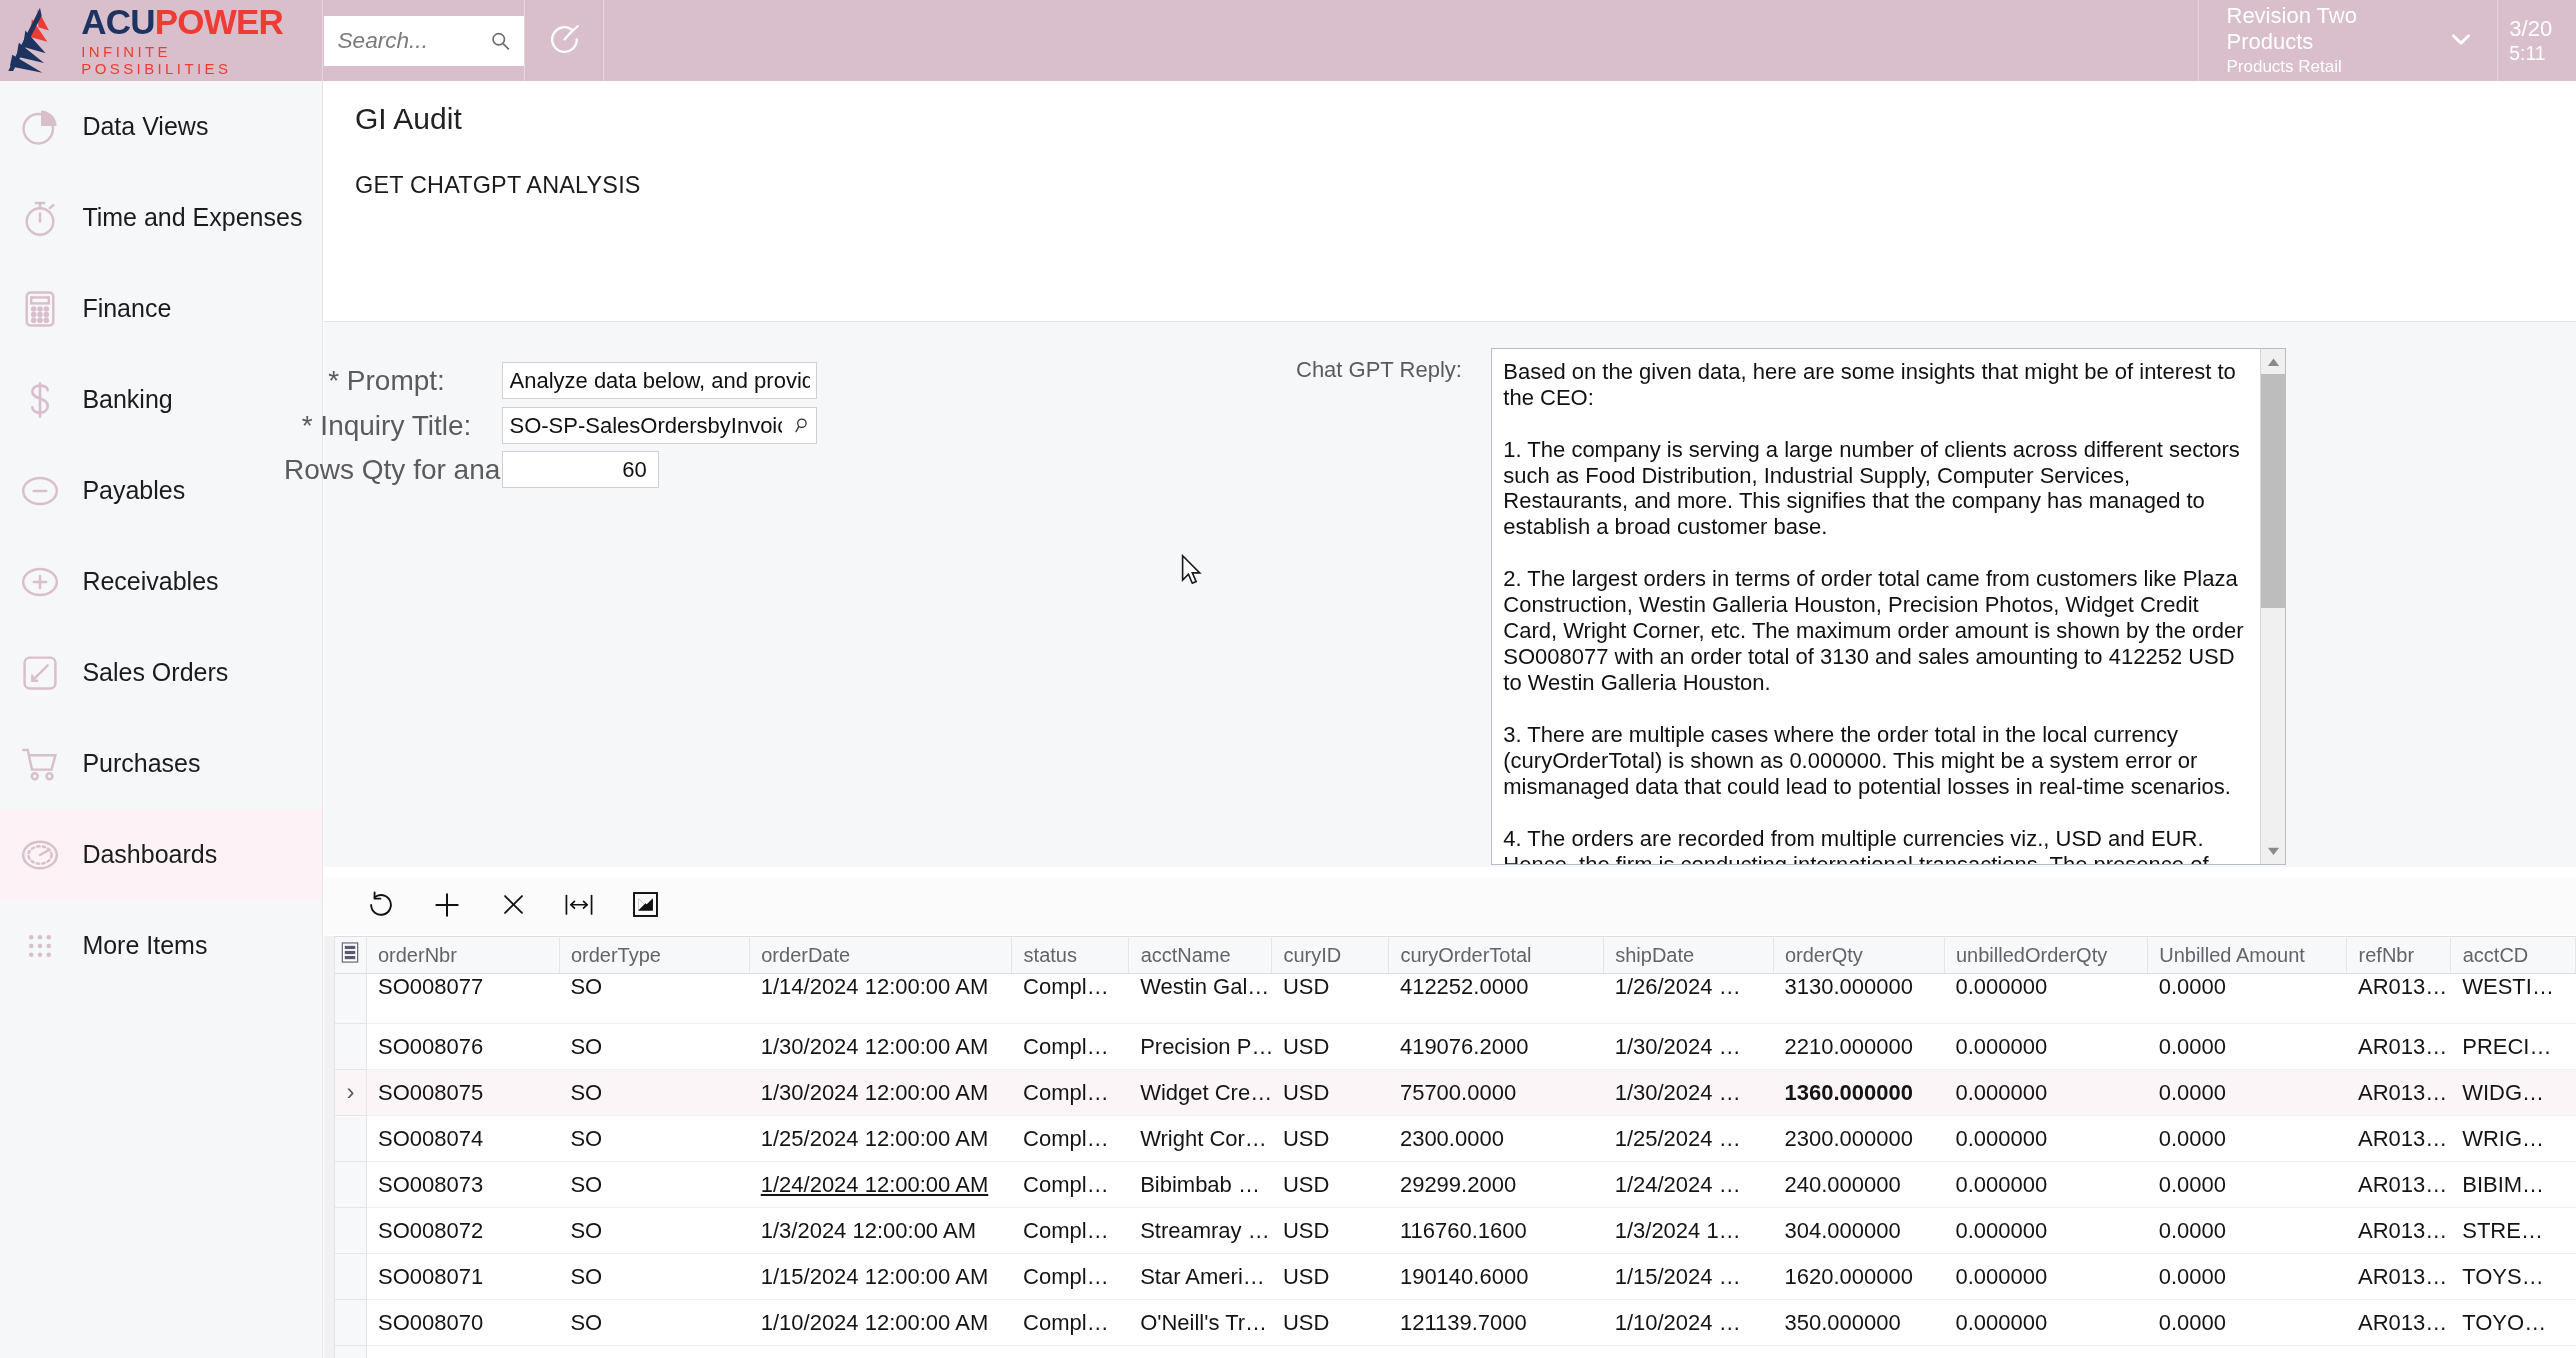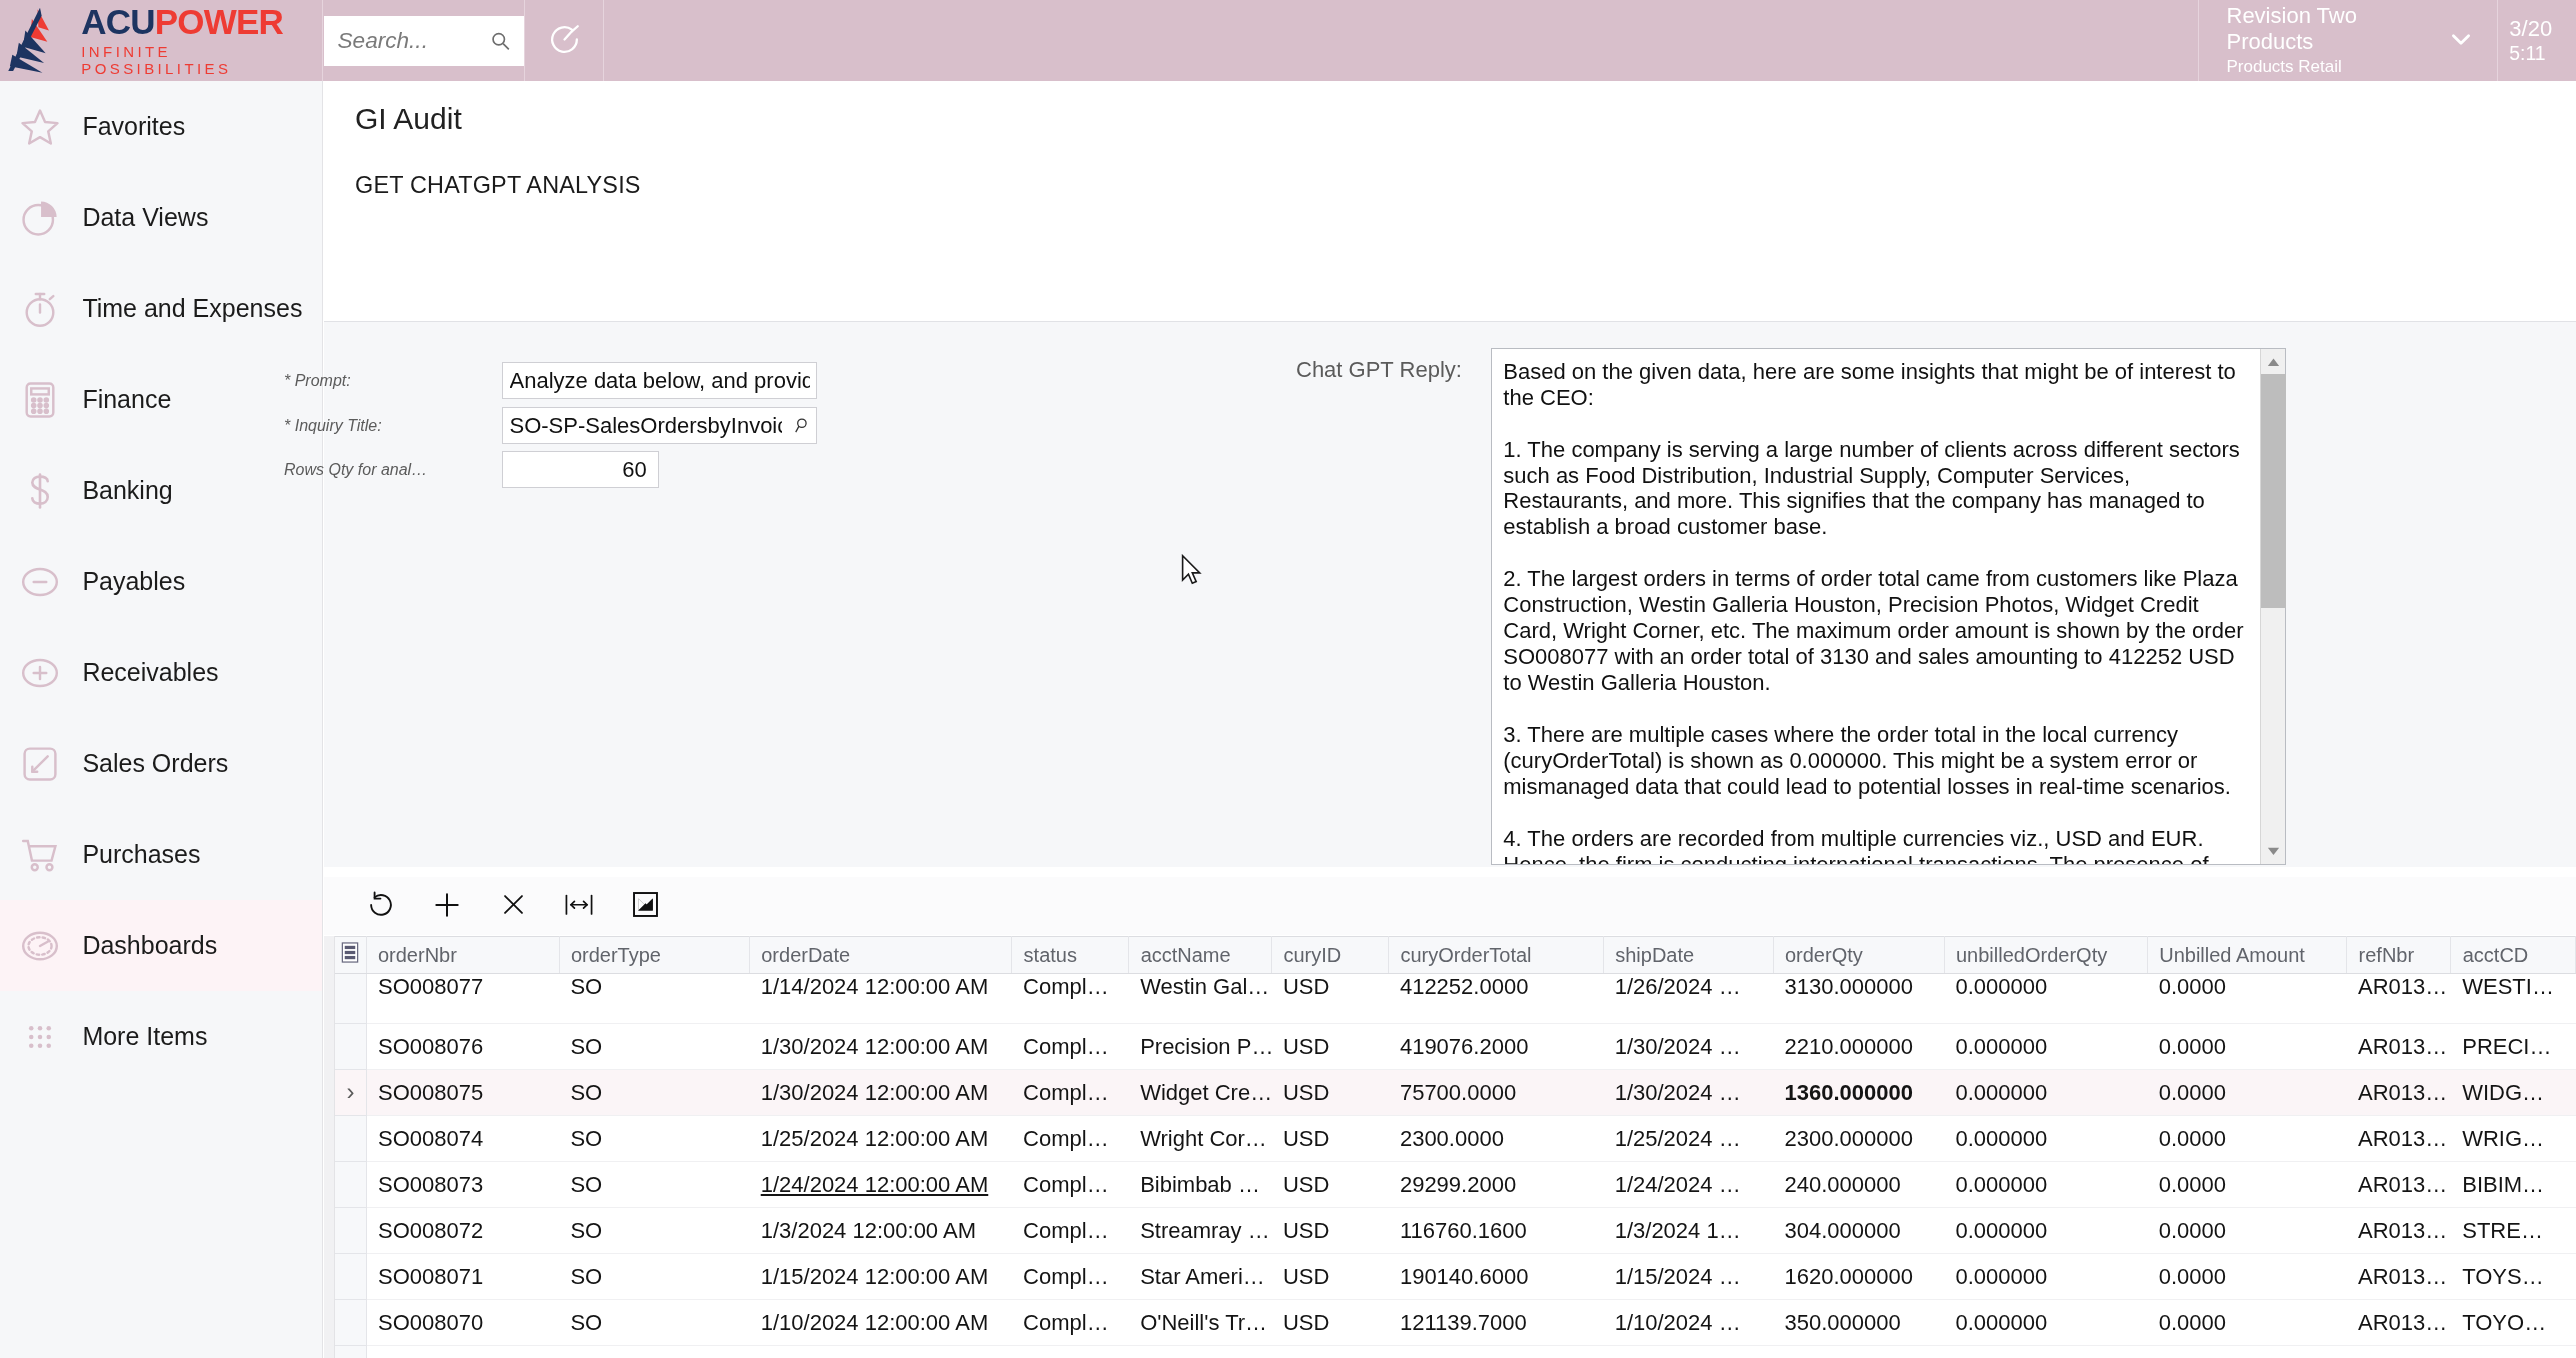--- a/index.html
+++ b/index.html
@@ -102,22 +102,22 @@
     margin: 36px 0 0 31px; font-size: 23.4px; color: #1b1b1b;
     letter-spacing: 0.2px; display: inline-block; cursor: pointer;
   }
 
   .form-panel {
     position: absolute; top: 240px; left: 0; width: 2252px; height: 546px;
     background: #f6f7f9; border-top: 0.8px solid #e1e2e6;
   }
   .field-row { position: absolute; display: flex; align-items: center; }
   .field-label {
-    font-size: 16px; color: #5b5b5b; text-align: left;
-    width: 218px; padding-right: 13px; white-space: nowrap; font-style: italic;
+    font-size: 28px; color: #5b5b5b; text-align: center;
+    width: 218px; padding-right: 13px; white-space: nowrap;
   }
   .req-star { color: #5b5b5b; }
   .ctl {
     background: #ffffff; border: 0.8px solid #cfcfd4;
     height: 37px; display: flex; align-items: center;
     font-size: 22px; color: #111;
   }
   .ctl .txt {
     border: 0; outline: 0; background: transparent; height: 100%;
     font-family: "Liberation Sans", sans-serif; font-size: 22px;
@@ -262,28 +262,20 @@
       </span>
     </div>
 
     <div class="datetime-cell">
       <div class="dt-date">3/20</div>
       <div class="dt-time">5:11</div>
     </div>
   </div>
 
   <nav class="sidebar" id="sidebar">
-      <div class="nav-item">
-        <span class="nav-ico">
-          <svg width="42" height="42" viewBox="0 0 24 24" fill="none" stroke="#d8bfcb" stroke-width="1.4" stroke-linejoin="round">
-            <polygon points="12,2.6 14.9,9.1 22,9.8 16.7,14.5 18.2,21.4 12,17.8 5.8,21.4 7.3,14.5 2,9.8 9.1,9.1"></polygon>
-          </svg>
-        </span>
-        <span class="nav-label">Favorites</span>
-      </div>
       <div class="nav-item">
         <span class="nav-ico">
           <svg width="42" height="42" viewBox="0 0 24 24" fill="none" stroke="#d8bfcb" stroke-width="1.4">
             <circle cx="11" cy="13" r="8.4"></circle>
             <path d="M12.6 3.2 A8.4 8.4 0 0 1 20.8 11.4 L12.6 11.4 Z" fill="#d8bfcb" stroke="none"></path>
             <path d="M12.6 3.2 A8.4 8.4 0 0 1 20.8 11.4"></path>
           </svg>
         </span>
         <span class="nav-label">Data Views</span>
       </div>

